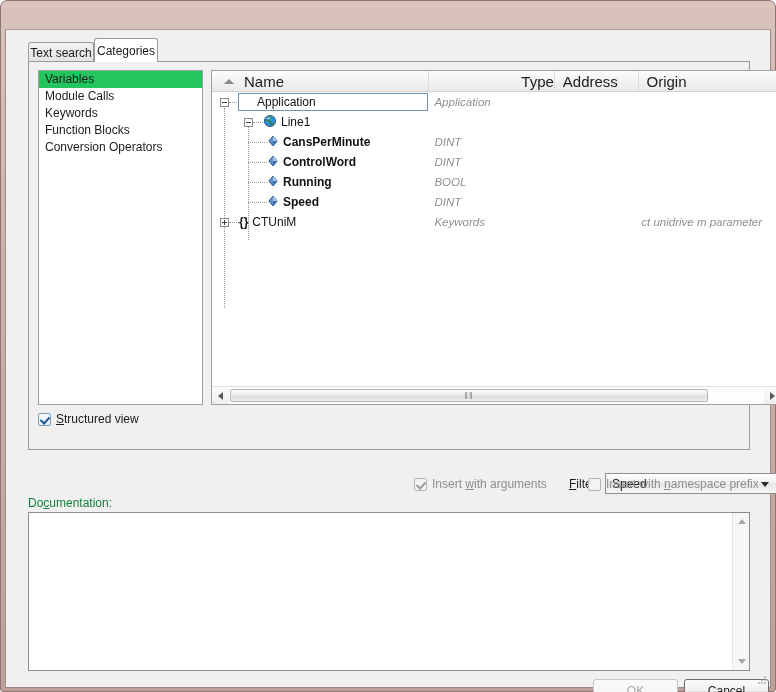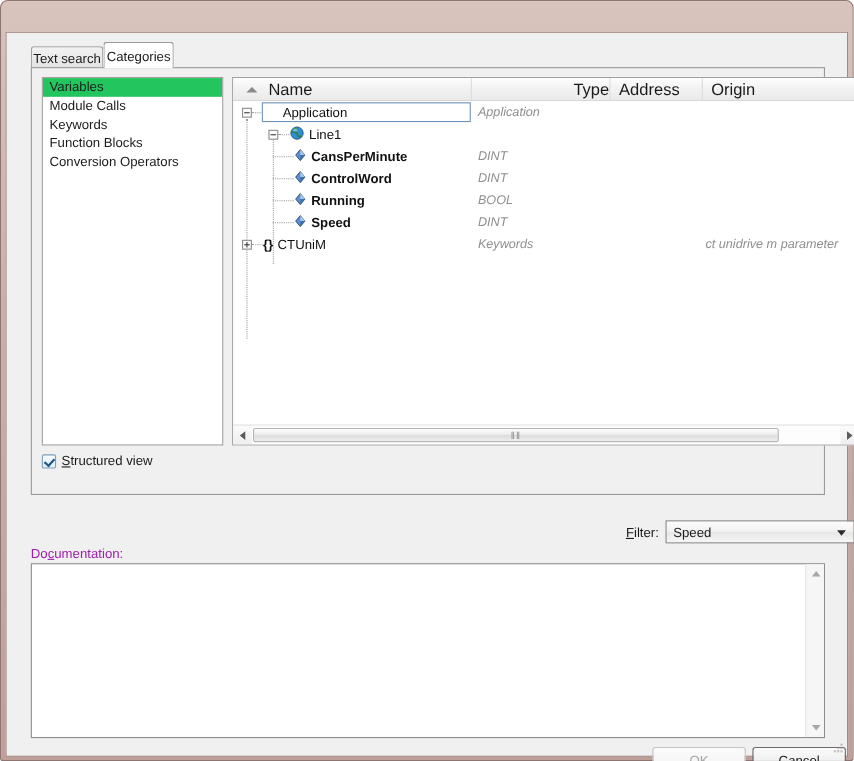--- a/index.html
+++ b/index.html
@@ -366,21 +366,21 @@
     position: absolute;
     left: 0; top: 447px;
     width: 766px; height: 22px;
   }
   #ins-args { position: absolute; left: 408px; top: 0; display: flex; align-items: center; }
   #ins-ns { position: absolute; left: 582px; top: 0; display: flex; align-items: center; }
 
   
   #doc-label {
     position: absolute; left: 22px; top: 466px;
-    font-size: 12px; color: #a21caf;
+    font-size: 12px; color: #15803d;
   }
   #doc-box {
     position: absolute;
     left: 22px; top: 482px;
     width: 722px; height: 159px;
     background: #ffffff;
     border: 1px solid #8d8d8d;
   }
   #doc-vscroll {
     position: absolute;
@@ -626,20 +626,30 @@
       <div id="filter-row">
         <div id="filter-label"><span class="u">F</span><span>ilter:</span></div>
         <div id="filter-select">
           <span id="filter-value">Speed</span>
           <span id="filter-arrow"></span>
         </div>
       </div>
 
     </div>
 
+    <div id="insert-row">
+      <div id="ins-args">
+        <div class="cb checked disabled"></div>
+        <div class="cb-label disabled"><span>Insert </span><span class="u">w</span><span>ith arguments</span></div>
+      </div>
+      <div id="ins-ns">
+        <div class="cb disabled"></div>
+        <div class="cb-label disabled"><span>Insert with </span><span class="u">n</span><span>amespace prefix</span></div>
+      </div>
+    </div>
 
     <div id="doc-label"><span>Do</span><span class="u">c</span><span>umentation:</span></div>
     <div id="doc-box">
       <div id="doc-vscroll">
         <div class="vsb-arrow">
             <span class="tri-u"></span>
           </div>
         <div class="vsb-arrow bottom">
             <span class="tri-d"></span>
           </div>

